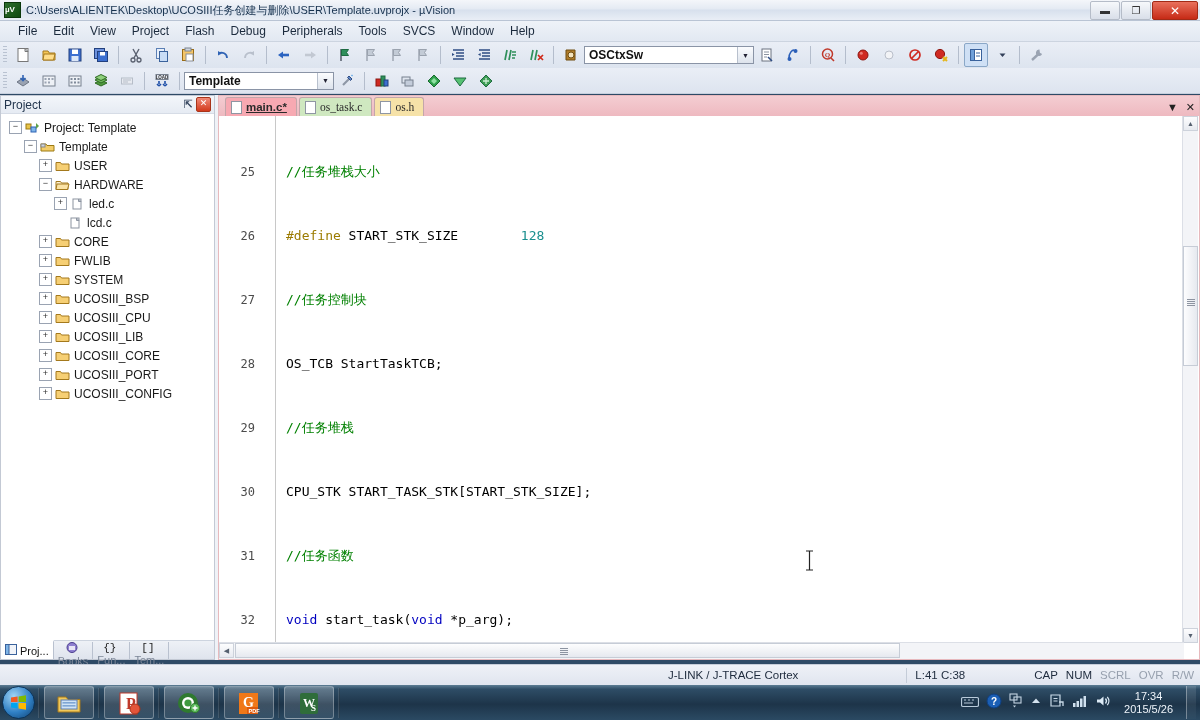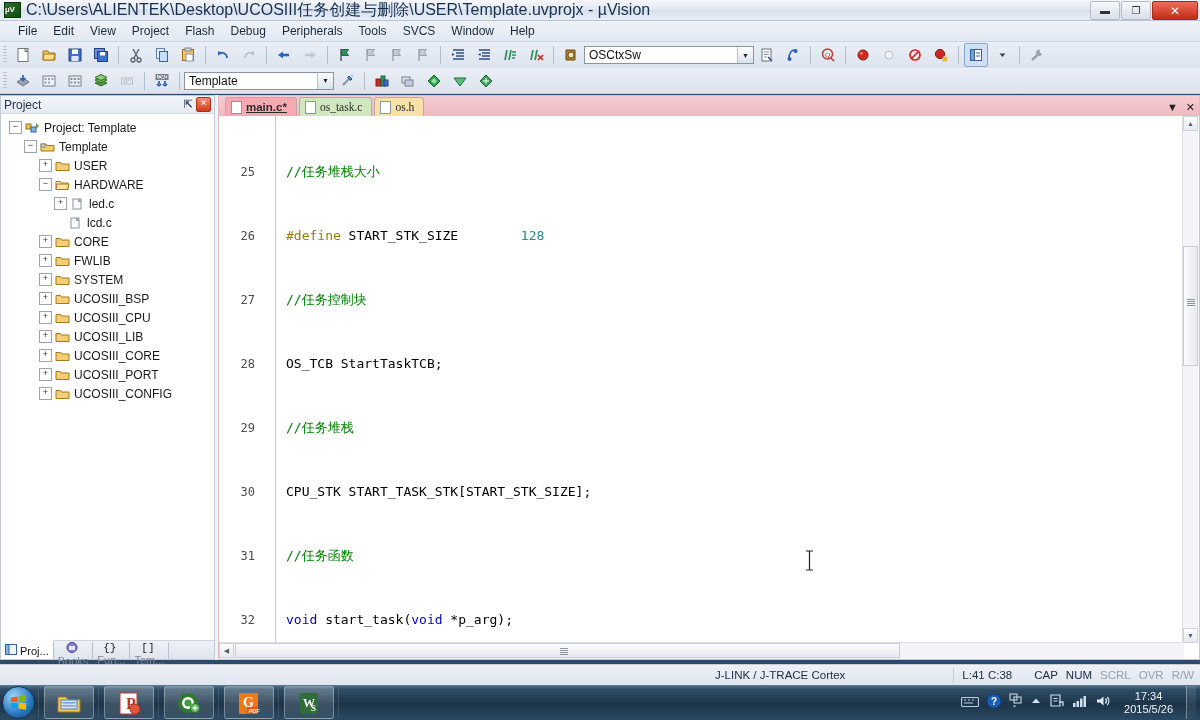--- a/index.html
+++ b/index.html
@@ -15,42 +15,42 @@
   .titlebar{
     position:absolute;left:0;top:0;width:1200px;height:21px;
     background:linear-gradient(to bottom,#f4f6fa 0%,#e4eaf3 45%,#d7e0ed 50%,#e9eef6 100%);
     border-bottom:1px solid #b9c4d4;
     display:flex;align-items:center;
     box-sizing:border-box;
   }
   .tb-icon{width:15px;height:14px;margin-left:4px;margin-right:5px;
     background:linear-gradient(135deg,#2f6f2f,#0f4a0f);border:1px solid #0b380b;
     color:#fff;font-size:8px;line-height:14px;text-align:left;font-weight:bold;}
-  .tb-title{font-size:16px;color:#16314e;white-space:nowrap;overflow:hidden;}
+  .tb-title{font-size:11px;color:#16314e;white-space:nowrap;overflow:hidden;}
   .wincontrols{position:absolute;right:2px;top:1px;display:flex;gap:1px;}
   .wc{width:28px;height:17px;border:1px solid #b5bcc8;border-radius:2px;
       background:linear-gradient(to bottom,#f6f8fb,#d9dfe9);
       display:flex;align-items:center;justify-content:center;color:#333;font-size:10px;}
   .wc.close{width:44px;background:linear-gradient(to bottom,#e9705c,#c62a16);
       border-color:#a22a16;color:#fff;font-weight:bold;font-size:12px;}
 
   
   .menubar{
     position:absolute;left:0;top:21px;width:1200px;height:21px;
     background:linear-gradient(to bottom,#eef2f8,#e2e8f2);
     display:flex;align-items:center;padding-left:10px;box-sizing:border-box;
     border-bottom:1px solid #ccd4e0;
   }
   .menuitem{padding:2px 8px;font-size:12px;color:#1b2a3d;cursor:default;}
 
   
   .toolbar{
     position:absolute;left:0;width:1200px;height:26px;
     background:linear-gradient(to bottom,#eaeef6,#dde4ef);
-    display:flex;align-items:center;box-sizing:border-box;
+    display:flex;align-items:center;box-sizing:border-box;font-weight:bold;
   }
   .toolbar.row1{top:42px;}
   .toolbar.row2{top:68px;border-bottom:1px solid #c6cfdd;}
   .tsep{width:1px;height:18px;background:#b4bdcc;margin:0 4px;}
   .tgrip{width:4px;height:18px;margin:0 3px;
      background:repeating-linear-gradient(to bottom,#b9c2d1 0 1px,transparent 1px 3px);}
   .tbtn{width:22px;height:22px;margin:0 1px;display:flex;align-items:center;
     justify-content:center;border:1px solid transparent;border-radius:2px;}
   .tbtn.pressed{border:1px solid #8aa7c7;background:#cfe0f5;}
   .tbtn svg{display:block;}
@@ -171,21 +171,21 @@
     background:linear-gradient(to bottom,#fdfdfe,#e6e9ef);border:1px solid #c6ccd6;
     box-sizing:border-box;}
   .hsb .thumb .grip{position:absolute;left:324px;top:4px;width:8px;height:7px;
     background:repeating-linear-gradient(to bottom,#8d94a1 0 1px,transparent 1px 2px);}
 
   
   .statusbar{
     position:absolute;left:0;top:664px;width:1200px;height:21px;
     background:linear-gradient(to bottom,#eef1f7,#e0e5ef);
     border-top:1px solid #c6cdd9;display:flex;align-items:center;
-    font-size:11.5px;color:#1d2a3c;box-sizing:border-box;padding-left:47px;
+    font-size:11.5px;color:#1d2a3c;box-sizing:border-box;
   }
   .sb-cell{padding:0 8px;height:15px;display:flex;align-items:center;
     border-left:1px solid #c4ccd8;}
   .sb-dim{color:#97a0ae;}
 
   
   .taskbar{
     position:absolute;left:0;top:685px;width:1200px;height:35px;
     background:linear-gradient(to bottom,#5c7d94 0%,#2e4d66 12%,#1d3449 55%,#2b4a63 100%);
     display:flex;align-items:center;

